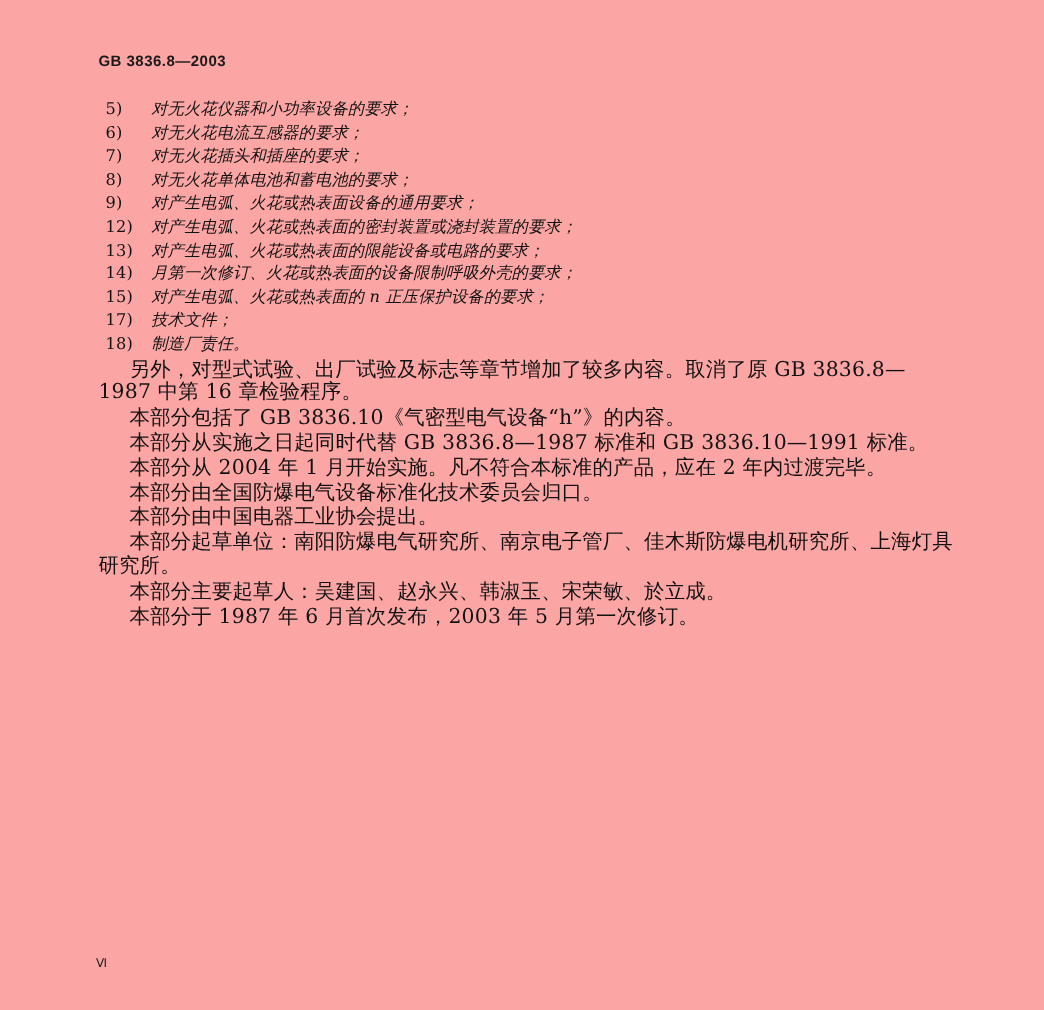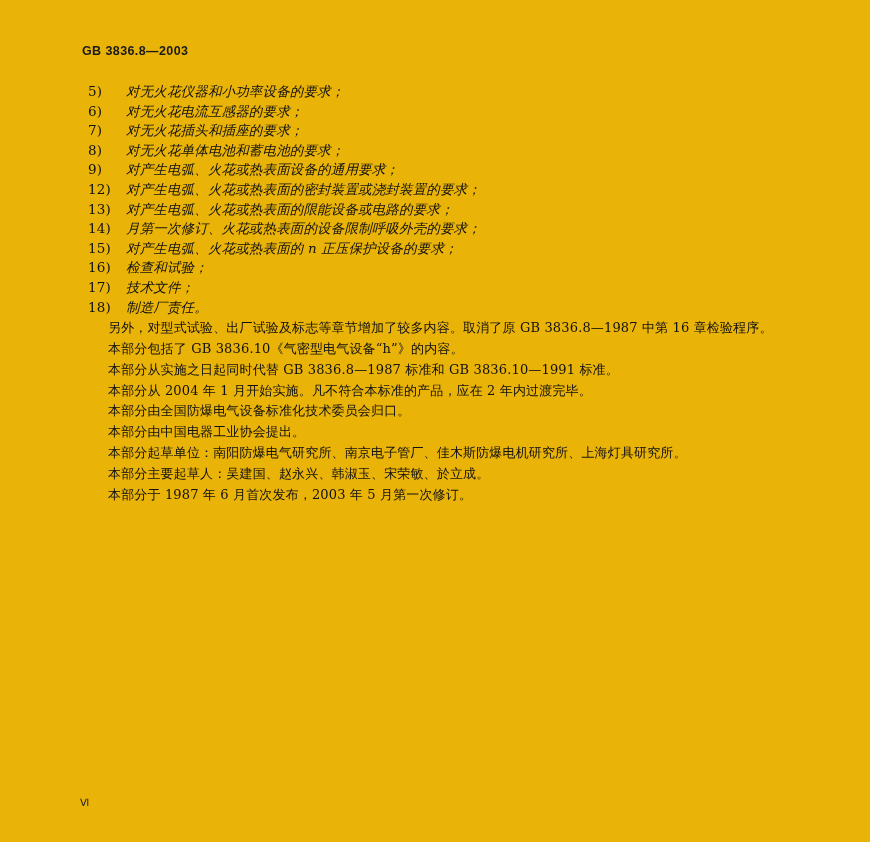--- a/index.html
+++ b/index.html
@@ -14,21 +14,21 @@
     color: #000000;
     position: relative;
     overflow: hidden;
   }
   .page {
     position: absolute;
     left: 0;
     top: 0;
     width: 870px;
     height: 842px;
-    background: #eab308;
+    background: #fca5a5;
   }
   .content {
     position: absolute;
     left: 82px;
     top: 44px;
     width: 712px;
   }
   .std-header {
     font-family: "Liberation Sans", sans-serif;
     font-weight: bold;
@@ -54,21 +54,21 @@
     flex: 0 0 44px;
     padding-left: 6px;
     box-sizing: border-box;
     font-family: "DejaVu Serif", serif;
   }
   .list-text {
     flex: 1 1 auto;
     font-style: italic;
   }
   .para {
-    font-size: 13px;
+    font-size: 17px;
     line-height: 19.8px;
     color: #111;
     letter-spacing: 0.15px;
     margin-top: 1px;
   }
   .para.block {
     text-indent: 26px;
   }
   .folio {
     position: absolute;
@@ -130,24 +130,20 @@
       <div class="list-row">
         <span class="list-num">14)</span>
         <span class="list-text">月第一次修订、火花或热表面的设备限制呼吸外壳的要求；</span>
       </div>
 
       <div class="list-row">
         <span class="list-num">15)</span>
         <span class="list-text">对产生电弧、火花或热表面的 n 正压保护设备的要求；</span>
       </div>
 
-      <div class="list-row">
-        <span class="list-num">16)</span>
-        <span class="list-text">检查和试验；</span>
-      </div>
 
       <div class="list-row">
         <span class="list-num">17)</span>
         <span class="list-text">技术文件；</span>
       </div>
 
       <div class="list-row">
         <span class="list-num">18)</span>
         <span class="list-text">制造厂责任。</span>
       </div>

